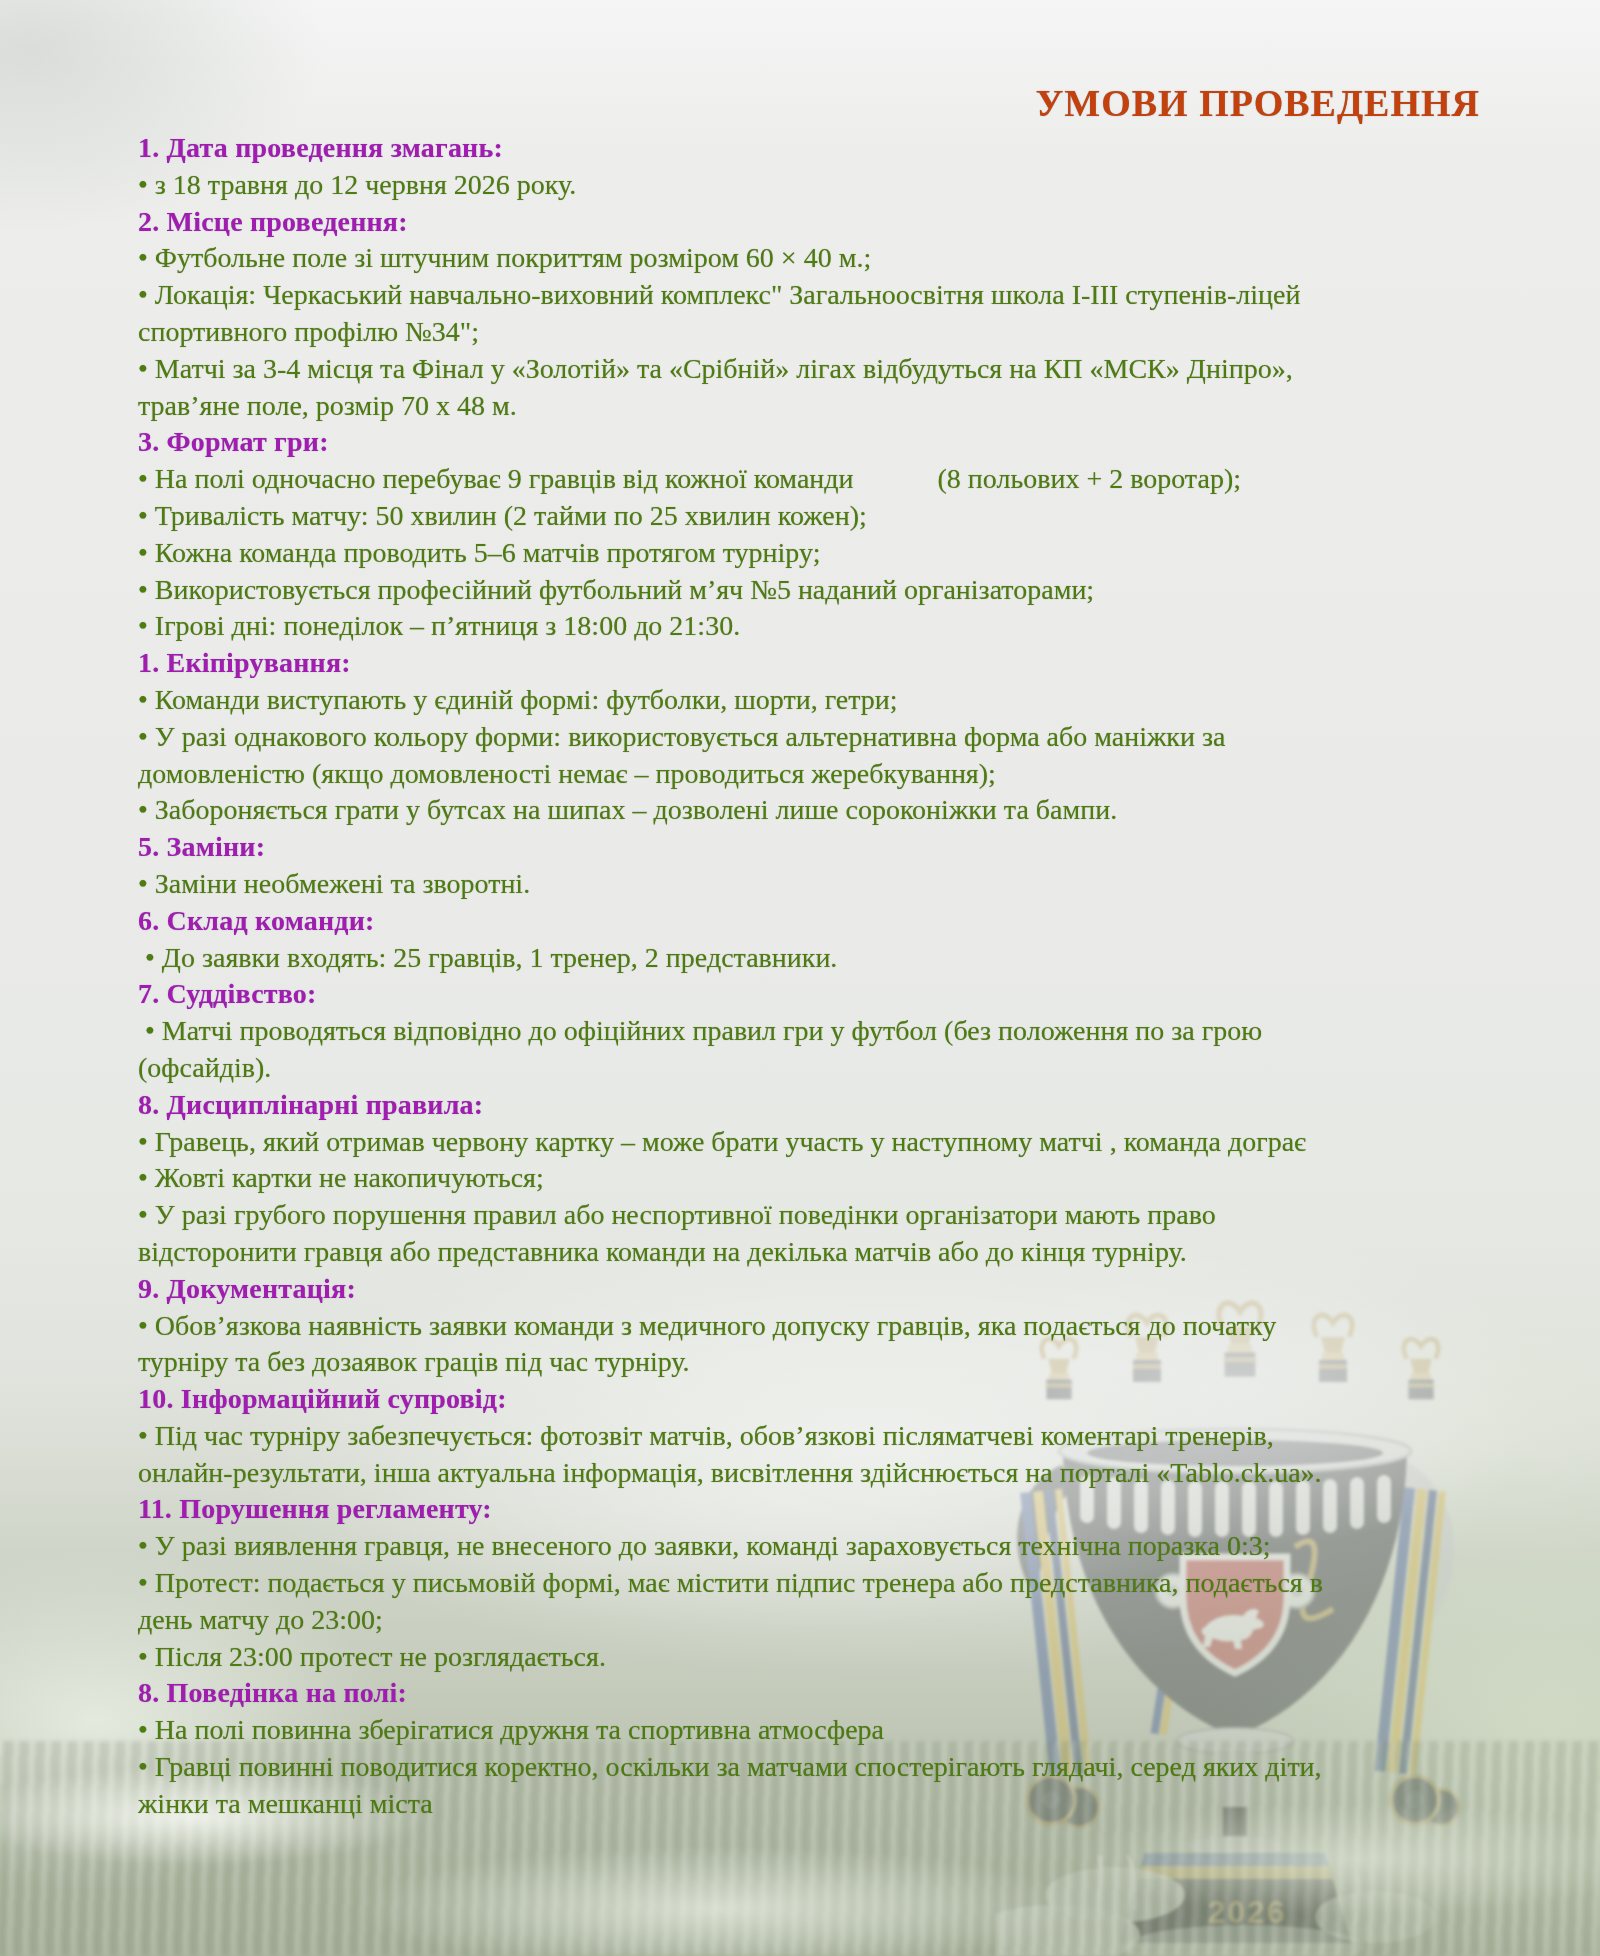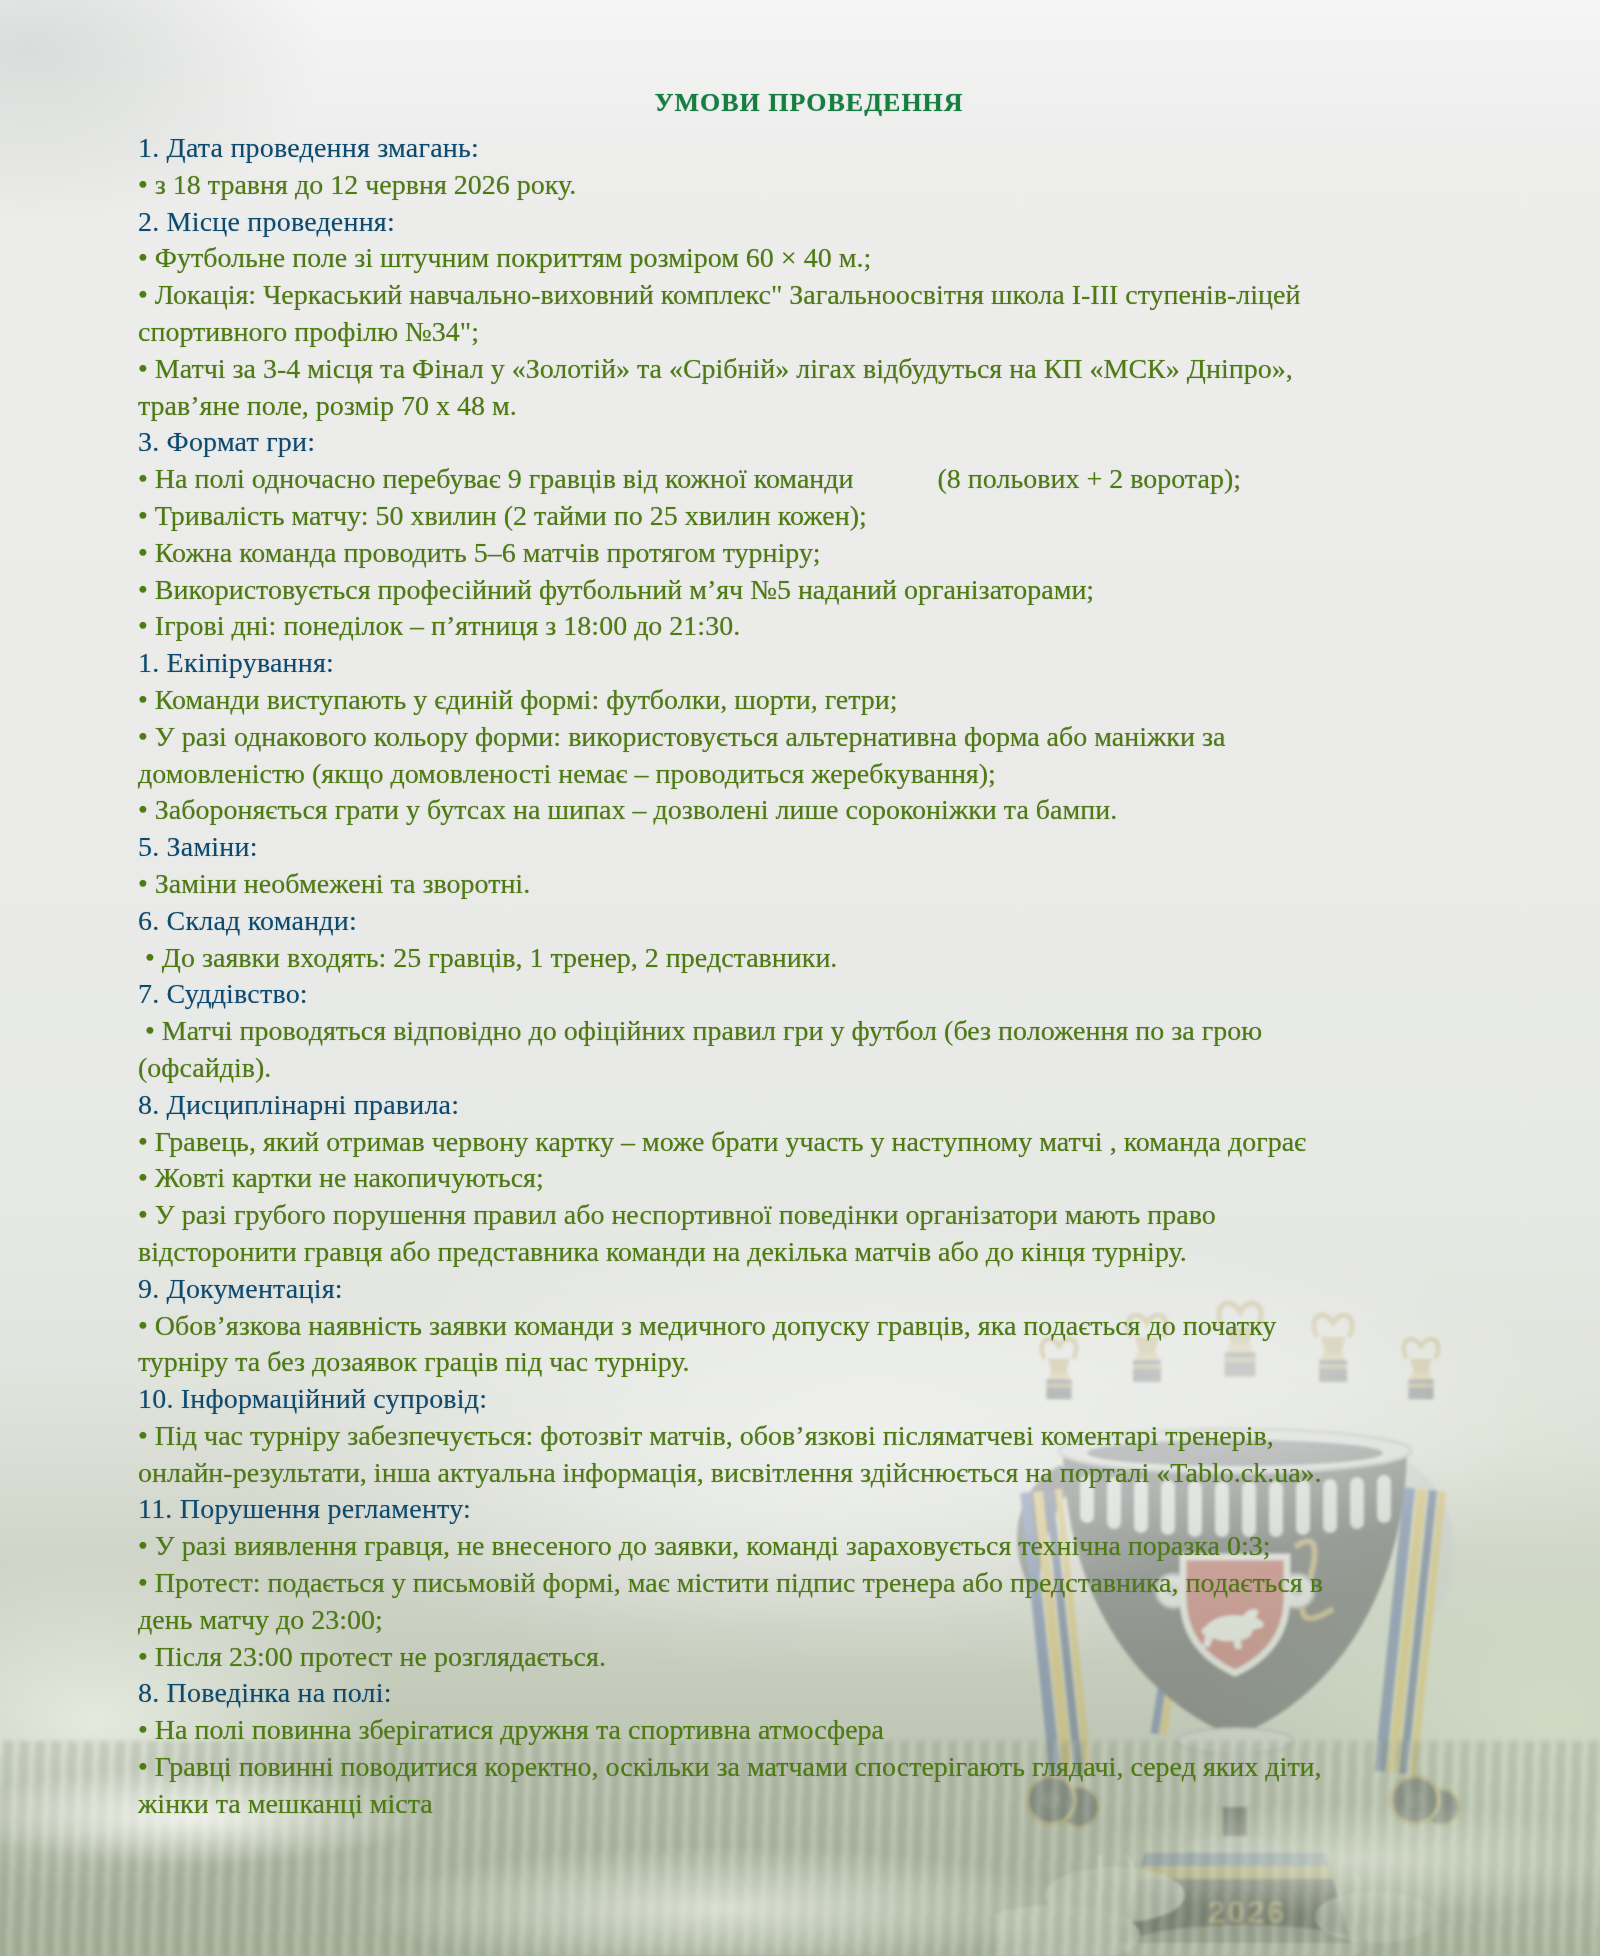--- a/index.html
+++ b/index.html
@@ -39,27 +39,27 @@
   }
   .fog{
     position:absolute;inset:0;
     background:
       radial-gradient(420px 220px at 1240px 1390px, rgba(238,239,238,.55), transparent 72%),
       radial-gradient(640px 180px at 780px 1500px, rgba(240,241,240,.45), transparent 72%);
   }
   
   .content{position:relative;padding:84px 120px 0 138px;}
   .title{
-    margin:0 0 8px 0;text-align:center;
-    font-size:26px;line-height:38px;font-weight:bold;letter-spacing:1px;
-    color:#15803d;text-shadow:0 0 1.2px rgba(25,70,120,.45);
+    margin:0 0 8px 0;text-align:right;
+    font-size:38px;line-height:38px;font-weight:bold;letter-spacing:1px;
+    color:#c2410c;text-shadow:0 0 1.2px rgba(25,70,120,.45);
   }
   .heading{
-    margin:0;font-size:28px;line-height:36.8px;font-weight:normal;
-    color:#0c4a6e;letter-spacing:.2px;
+    margin:0;font-size:28px;line-height:36.8px;font-weight:bold;
+    color:#a21caf;letter-spacing:.2px;
     text-shadow:0 0 1.2px rgba(25,70,120,.35);
   }
   .line{
     margin:0;font-size:28px;line-height:36.8px;color:#4d7c0f;
     white-space:pre;letter-spacing:0;
     text-shadow:0 0 1.1px rgba(45,45,45,.4);
   }
 </style>
 </head>
 <body>

